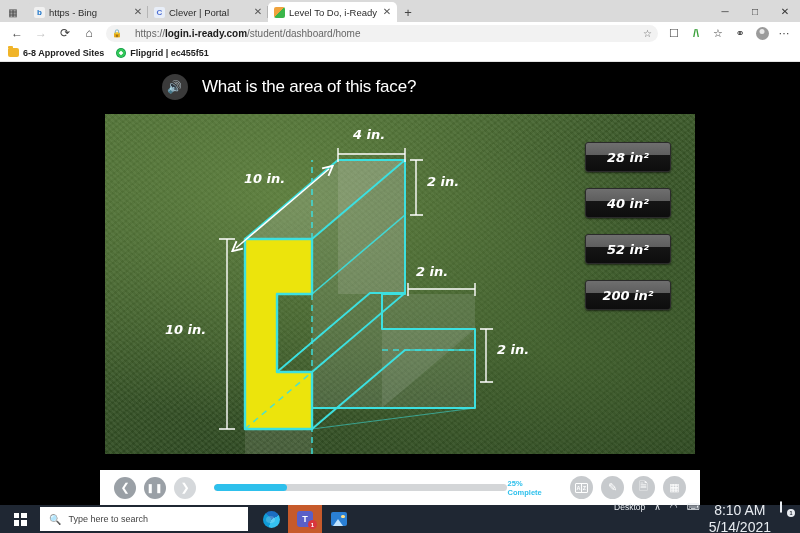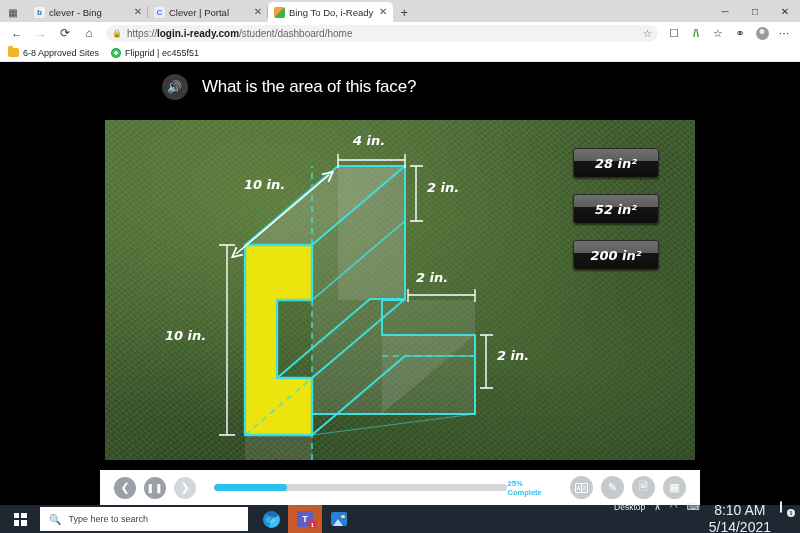--- a/index.html
+++ b/index.html
@@ -44,31 +44,31 @@
                      font-size: 10px; color: #333; }
 
   .navbar { height: 22px; background: #fff; display: flex; align-items: center; padding: 0 6px; gap: 2px; }
   .navbtn { width: 22px; height: 20px; display: flex; align-items: center; justify-content: center;
             font-size: 12px; color: #444; }
   .navbtn.dim { color: #c2c2c2; }
   .omnibox {
     flex: 1; height: 17px; background: #f2f2f2; border-radius: 9px; margin: 0 4px;
     display: flex; align-items: center; padding: 0 6px; gap: 5px; font-size: 10px; color: #666;
   }
-  .omnibox .url { flex: 1; white-space: nowrap; overflow: hidden; }
+  .omnibox .url { flex: 1; white-space: nowrap; overflow: hidden; margin-left: 8px; }
   .omnibox .url b { color: #1a1a1a; font-weight: 700; }
   .toolicon { width: 20px; height: 20px; display: flex; align-items: center; justify-content: center;
               font-size: 11px; color: #444; }
   .avatar-ico { width: 13px; height: 13px; border-radius: 50%; background: #9b9b9b; position: relative; }
   .avatar-ico::after { content:""; position:absolute; left:50%; top:2px; transform:translateX(-50%);
                        width:5px; height:5px; border-radius:50%; background:#e8e8e8; }
 
   .bookmarks { height: 18px; background: #fff; display: flex; align-items: center; gap: 12px;
                padding: 0 8px; font-size: 9px; color: #222; border-bottom: 1px solid #e3e3e3; }
-  .bm { display: flex; align-items: center; gap: 4px; }
+  .bm { display: flex; align-items: center; gap: 4px; font-weight: bold; }
   .bm .folder { width: 11px; height: 9px; background: #f0b429; border-radius: 1px 2px 2px 2px; position: relative; }
   .bm .folder::before { content:""; position:absolute; top:-2px; left:0; width:5px; height:2px;
                         background:#f0b429; border-radius:1px 1px 0 0; }
   .bm .gdot { width: 10px; height: 10px; border-radius: 50%;
               background: radial-gradient(circle at 50% 50%, #fff 0 22%, #34c759 24% 55%, #16a34a 57% 100%); }
 
   
   .content { position: absolute; left: 0; top: 62px; width: 800px; height: 443px; background: #000; }
 
   .quiz-titlebar {
@@ -84,32 +84,32 @@
 
   .question-row { display: flex; align-items: center; gap: 14px; padding: 12px 0 10px 162px; }
   .speaker-btn {
     width: 26px; height: 26px; border-radius: 50%; background: #3a3a3a;
     display: flex; align-items: center; justify-content: center; color: #fff; font-size: 12px;
     flex: 0 0 26px;
   }
   .question-text { color: #fff; font-size: 17px; font-weight: 400; letter-spacing: -0.2px; }
 
   .stage {
-    position: relative; margin: 10px auto; width: 590px; height: 340px;
+    position: relative; margin: 4px auto; width: 590px; height: 340px;
     background:
       radial-gradient(ellipse at 30% 25%, rgba(120,155,80,0.55), rgba(0,0,0,0) 62%),
       radial-gradient(ellipse at 75% 70%, rgba(90,125,60,0.45), rgba(0,0,0,0) 60%),
       repeating-linear-gradient(42deg, rgba(255,255,255,0.035) 0 2px, rgba(0,0,0,0.045) 2px 4px),
       repeating-linear-gradient(-38deg, rgba(255,255,255,0.03) 0 3px, rgba(0,0,0,0.04) 3px 5px),
       linear-gradient(160deg, #4a6b33 0%, #3c5a2a 38%, #2f4a22 70%, #27401d 100%);
     overflow: hidden;
   }
   .figure-svg { position: absolute; left: 0; top: 0; }
 
-  .answers { position: absolute; right: 36px; top: 28px; display: flex; flex-direction: column; gap: 16px; }
+  .answers { position: absolute; right: 24px; top: 28px; display: flex; flex-direction: column; gap: 16px; }
   .answer {
     width: 86px; height: 30px; border-radius: 3px;
     background: linear-gradient(180deg, #6f6f6f 0%, #5e5e5e 42%, #151515 44%, #0d0d0d 100%);
     border: 1px solid #2b2b2b;
     box-shadow: 0 1px 2px rgba(0,0,0,0.55);
     display: flex; align-items: center; justify-content: center;
     color: #fff; font-size: 13px; font-weight: 700; font-style: italic;
     font-family: "DejaVu Sans", sans-serif;
   }
 
@@ -178,33 +178,33 @@
 
 <div id="app">
 
   <div class="browser">
 
     <div class="tabstrip">
       <div class="sys-tab-icon">▦</div>
 
       <div class="tab inactive" style="margin-left:4px;">
         <span class="fav" style="background:#f1f1f1;color:#1a73c9;font-weight:700;">b</span>
-        <span class="tlabel">clever - Bing</span>
+        <span class="tlabel">https - Bing</span>
         <span class="tclose">✕</span>
       </div>
 
       <div class="tab inactive">
         <span class="fav" style="background:#e8eef8;color:#4e6fd4;font-weight:700;">C</span>
         <span class="tlabel">Clever | Portal</span>
         <span class="tclose">✕</span>
       </div>
 
       <div class="tab active">
         <span class="fav" style="background:linear-gradient(135deg,#f0a33c 0 48%,#3bb54a 48% 100%);"></span>
-        <span class="tlabel">Bing To Do, i-Ready</span>
+        <span class="tlabel">Level To Do, i-Ready</span>
         <span class="tclose">✕</span>
       </div>
 
       <div class="newtab">+</div>
 
       <div class="wincontrols">
         <div>─</div>
         <div>□</div>
         <div>✕</div>
       </div>
@@ -313,20 +313,21 @@
 
         <div style="position:absolute;left:248px;top:13px;color:#fff;font-size:13px;font-style:italic;font-weight:700;font-family:'DejaVu Sans',sans-serif;">4 in.</div>
         <div style="position:absolute;left:139px;top:57px;color:#fff;font-size:13px;font-style:italic;font-weight:700;font-family:'DejaVu Sans',sans-serif;">10 in.</div>
         <div style="position:absolute;left:322px;top:60px;color:#fff;font-size:13px;font-style:italic;font-weight:700;font-family:'DejaVu Sans',sans-serif;">2 in.</div>
         <div style="position:absolute;left:311px;top:150px;color:#fff;font-size:13px;font-style:italic;font-weight:700;font-family:'DejaVu Sans',sans-serif;">2 in.</div>
         <div style="position:absolute;left:392px;top:228px;color:#fff;font-size:13px;font-style:italic;font-weight:700;font-family:'DejaVu Sans',sans-serif;">2 in.</div>
         <div style="position:absolute;left:60px;top:208px;color:#fff;font-size:13px;font-style:italic;font-weight:700;font-family:'DejaVu Sans',sans-serif;">10 in.</div>
 
         <div class="answers">
           <div class="answer">28 in²</div>
+          <div class="answer">40 in²</div>
           <div class="answer">52 in²</div>
           <div class="answer">200 in²</div>
         </div>
       </div>
 
       <div class="bottombar">
         <div class="circbtn">❮</div>
         <div class="circbtn" style="font-size:9px;letter-spacing:1px;">❚❚</div>
         <div class="circbtn light">❯</div>
 

